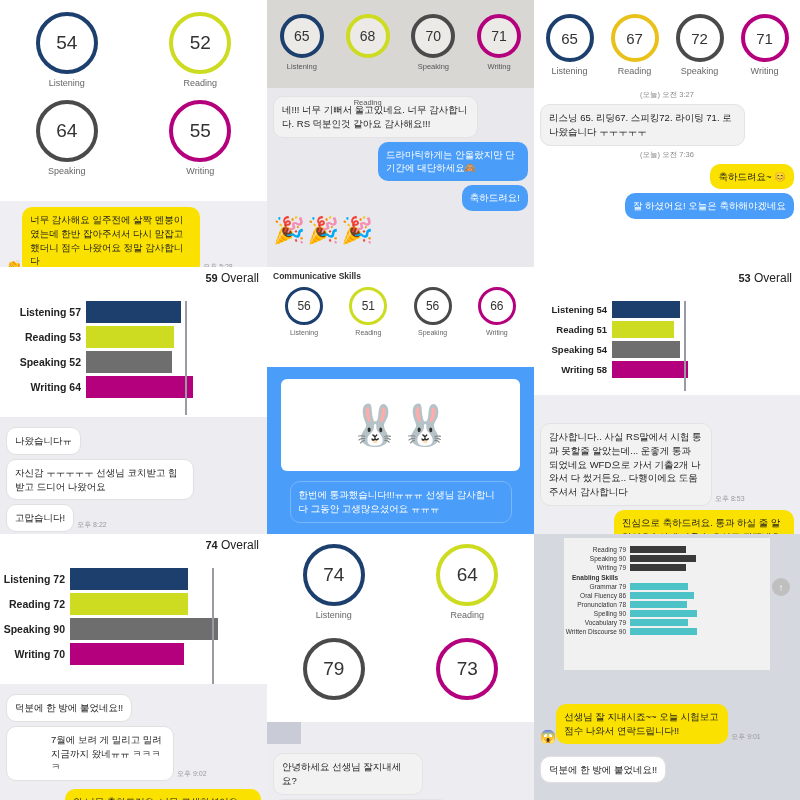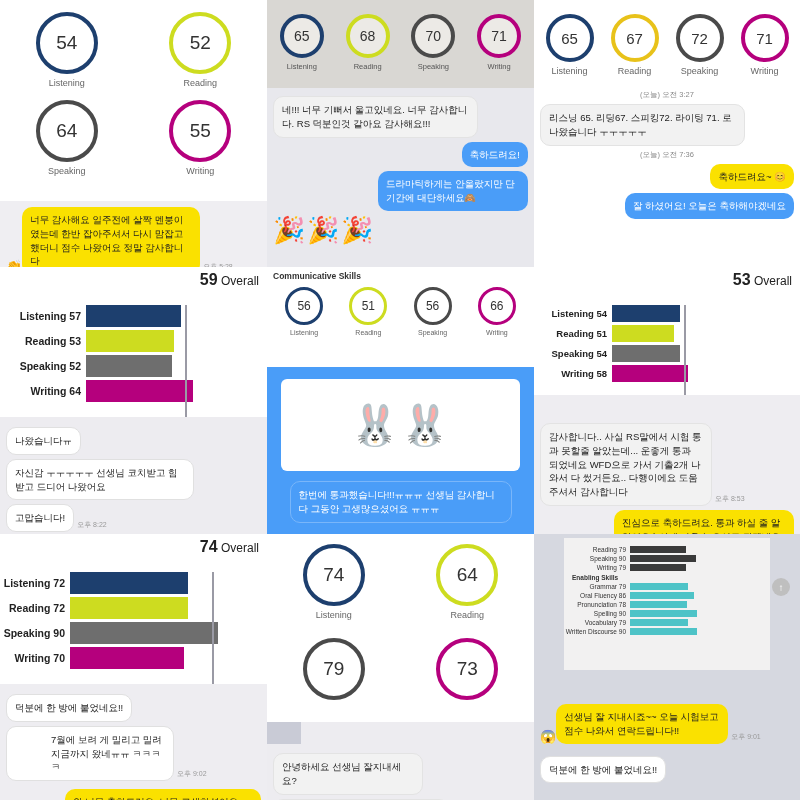--- a/index.html
+++ b/index.html
@@ -39,21 +39,21 @@
   .b-blue { background: #4a9df8; color: #fff; }
   .b-yellow { background: #fae100; color: #1d1d1d; }
   .b-white { background: #ffffff; border: 1px solid #e0e0e0; }
   .b-row { display: flex; margin: 4px 6px; }
   .b-row.right { justify-content: flex-end; }
   .ts { font-size: 7px; color: #9a9a9a; align-self: flex-end; margin: 0 3px 2px 3px; }
   .center-ts { text-align: center; font-size: 7.5px; color: #8a8a8a; margin: 4px 0; }
 
   
   .overall { text-align: right; font-size: 12px; padding: 4px 8px 2px 0; color: #222; }
-  .overall b { font-size: 16px; font-weight: 700; }
+  .overall b { font-size: 11px; font-weight: 700; }
   .barrow { display: flex; align-items: center; margin: 0 0 3px 0; }
   .barlabel {
     width: 86px; text-align: right; padding-right: 5px;
     font-size: 10.5px; color: #222; white-space: nowrap;
   }
   .barlabel span { font-weight: 700; }
   .bar { height: 22px; }
   .chartbox { position: relative; padding: 2px 0 0 0; margin-top: 12px; }
   .vline { position: absolute; top: 2px; bottom: 4px; width: 2px; background: #9a9aa5; }
 
@@ -122,21 +122,21 @@
 
   <div class="cell photo-bg">
     <div style="height:88px;background:#d9d7d3;position:relative;">
       <div class="rings" style="padding:14px 4px 0 4px;gap:4px;flex-wrap:nowrap;">
         <div class="ring-wrap" style="flex:1;">
           <div class="ring" style="width:44px;height:44px;border:4px solid #1d3f6e;font-size:14px;background:#eceae6;">
             <span>65</span>
           </div>
           <div class="ring-label" style="font-size:7.5px;color:#555;">Listening</div>
         </div>
-        <div class="ring-wrap" style="flex:1;">
+        <div class="ring-wrap" style="flex:1;gap:36px;">
           <div class="ring" style="width:44px;height:44px;border:4px solid #cddc20;font-size:14px;background:#eceae6;">
             <span>68</span>
           </div>
           <div class="ring-label" style="font-size:7.5px;color:#555;">Reading</div>
         </div>
         <div class="ring-wrap" style="flex:1;">
           <div class="ring" style="width:44px;height:44px;border:4px solid #4a4a4a;font-size:14px;background:#eceae6;">
             <span>70</span>
           </div>
           <div class="ring-label" style="font-size:7.5px;color:#555;">Speaking</div>
@@ -147,24 +147,24 @@
           </div>
           <div class="ring-label" style="font-size:7.5px;color:#555;">Writing</div>
         </div>
       </div>
     </div>
     <div style="background:#e8e8ed;height:179px;padding-top:4px;">
       <div class="b-row">
         <div class="bubble b-grey">네!!! 너무 기뻐서 울고있네요. 너무 감사합니다. RS 덕분인것 같아요 감사해요!!!</div>
       </div>
       <div class="b-row right">
+        <div class="bubble b-blue" style="max-width:150px;">드라마틱하게는 안올랐지만 단기간에 대단하세요🙈</div>
+      </div>
+      <div class="b-row right">
         <div class="bubble b-blue">축하드려요!</div>
-      </div>
-      <div class="b-row right">
-        <div class="bubble b-blue" style="max-width:150px;">드라마틱하게는 안올랐지만 단기간에 대단하세요🙈</div>
       </div>
       <div class="b-row">
         <div class="big-emoji">🎉🎉🎉</div>
       </div>
     </div>
   </div>
 
   <div class="cell">
     <div class="rings" style="padding:14px 4px 0 4px;gap:2px;flex-wrap:nowrap;">
       <div class="ring-wrap" style="flex:1;">

